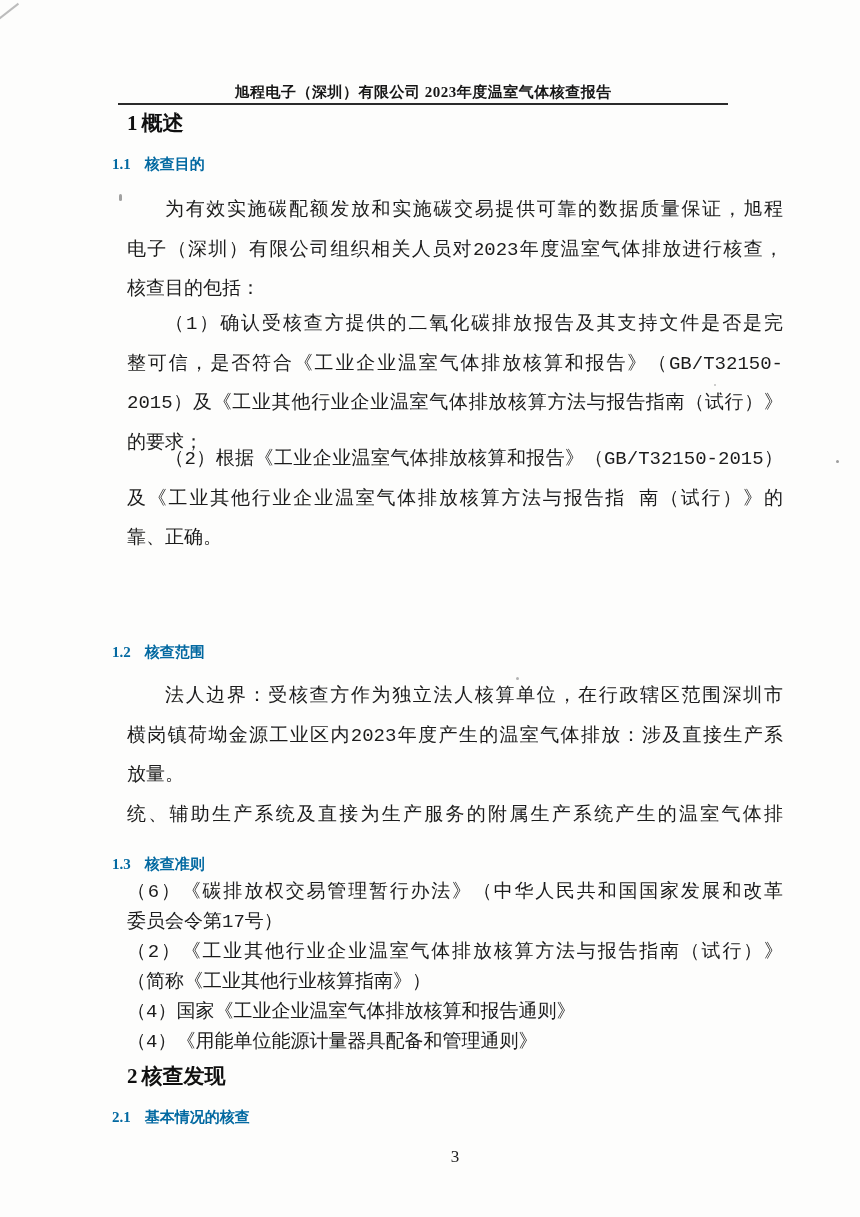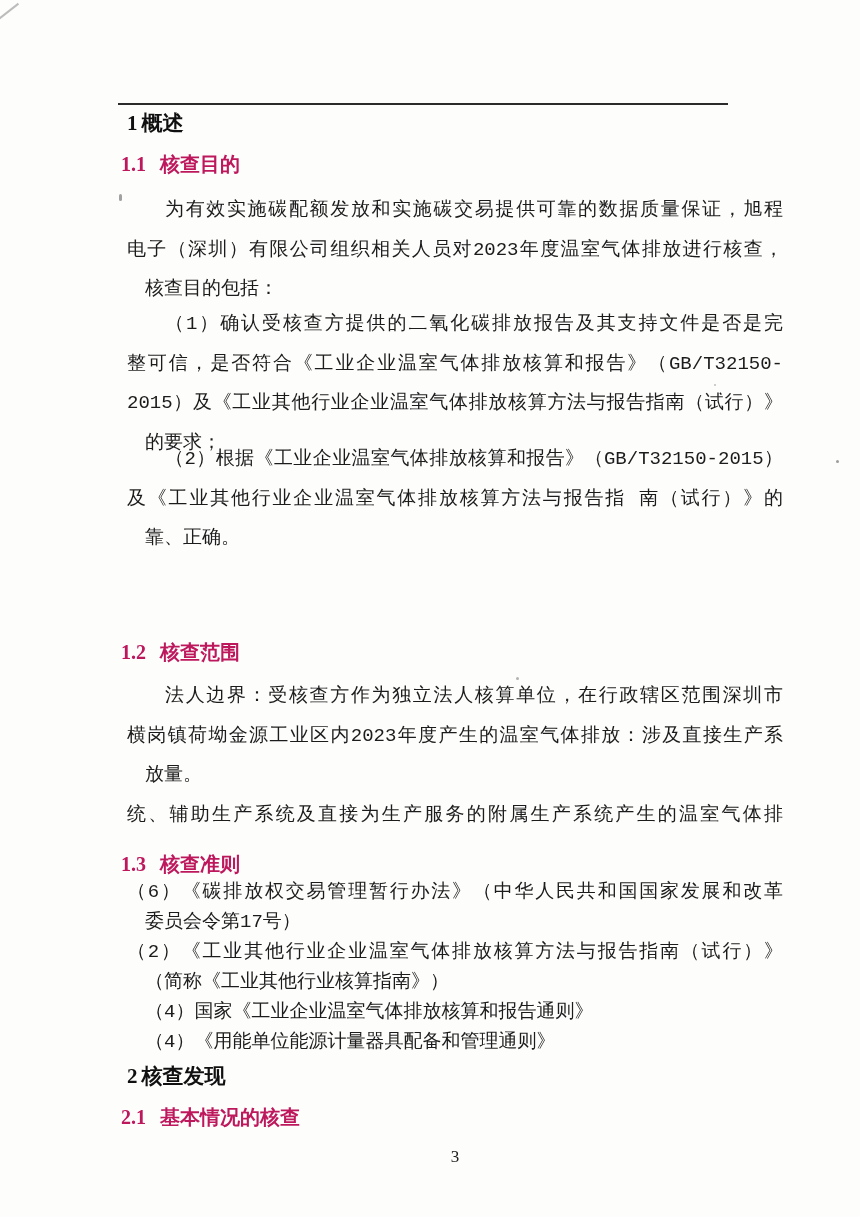--- a/index.html
+++ b/index.html
@@ -43,25 +43,25 @@
   
   .h1 {
     left: 127px;
     font-size: 21px;
     font-weight: bold;
     line-height: 26px;
     color: #101010;
     white-space: nowrap;
   }
   .h2 {
-    left: 121px;
-    font-size: 20px;
+    left: 112px;
+    font-size: 15px;
     font-weight: bold;
     line-height: 25px;
-    color: #be185d;
+    color: #0369a1;
     white-space: nowrap;
   }
   .h1 .htitle { margin-left: 4px; }
   .h2 .htitle { margin-left: 14px; }
 
   
   .block {
     left: 127px;
     width: 656px;
     font-size: 19px;
@@ -72,21 +72,20 @@
   .list-block {
     line-height: 30px;
   }
   .ln {
     text-align: justify;
     text-align-last: justify;
   }
   .ln.last {
     text-align: justify;
     text-align-last: left;
-    margin-left: 18px;
   }
   .ind { text-indent: 38px; }
 
   
   .pagenum {
     position: absolute;
     left: 427px;
     top: 1147px;
     width: 56px;
     text-align: center;
@@ -114,20 +113,23 @@
 <body>
 
 <div class="page">
 
   <div class="artifact corner"></div>
   <div class="artifact speck1"></div>
   <div class="artifact speck2"></div>
   <div class="artifact speck3"></div>
   <div class="artifact speck4"></div>
 
+  <div class="hdr">
+    <span>旭程电子（深圳）有限公司 2023年度温室气体核查报告</span>
+  </div>
   <div class="hdr-rule"></div>
 
   <div class="abs h1" style="top:110px">
     <span class="hnum">1</span><span class="htitle">概述</span>
   </div>
 
   <div class="abs h2" style="top:152px">
     <span class="hnum">1.1</span><span class="htitle">核查目的</span>
   </div>
 

